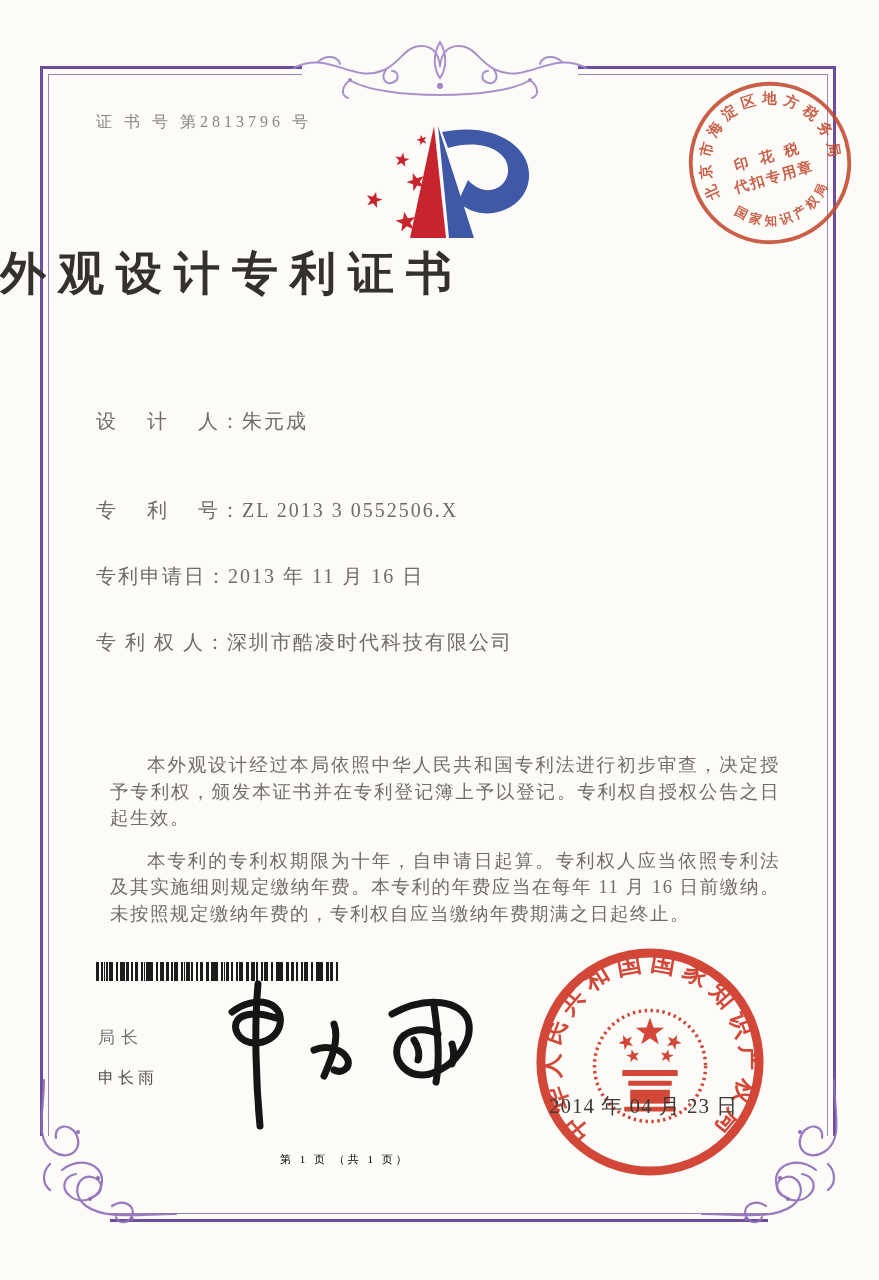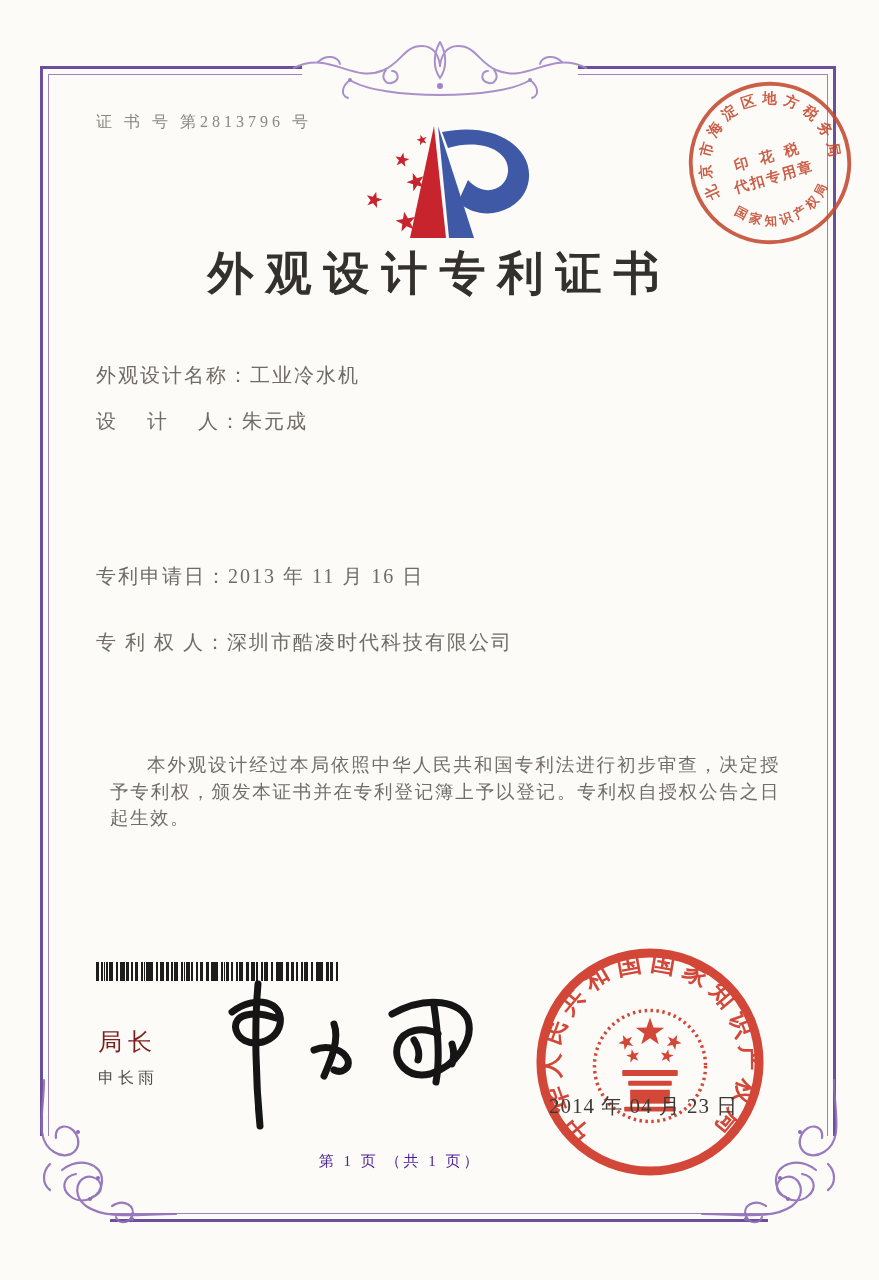--- a/index.html
+++ b/index.html
@@ -6,42 +6,42 @@
   #page{position:relative;width:879px;height:1280px;background:#fcfbf8;overflow:hidden;
         font-family:"Liberation Serif","DejaVu Serif",serif;}
   
   .frame-outer{position:absolute;left:40px;top:66px;width:790px;height:1150px;
                border:3px solid #6b4f9e;z-index:1;}
   .frame-inner{position:absolute;left:5px;top:5px;right:5px;bottom:5px;border:1px solid #9a82bd;}
   .svg-abs{position:absolute;z-index:3;}
   
   .cert-no{position:absolute;left:96px;top:112px;font-size:16px;letter-spacing:4px;
            color:#8b867e;z-index:4;white-space:pre;}
-  .title{position:absolute;left:0;top:243px;width:879px;text-align:center;font-size:46px;
+  .title{position:absolute;left:0;top:243px;width:879px;text-align:left;font-size:46px;
          font-weight:bold;letter-spacing:12px;color:#34302b;z-index:4;}
   .field-line{position:absolute;left:96px;font-size:20px;color:#706b64;letter-spacing:2px;
               z-index:4;white-space:pre;}
   .f-design{top:362px;} .f-designer{top:408px;} .f-patno{top:497px;}
   .f-filing{top:563px;} .f-patentee{top:629px;font-family:Liberation Serif, serif;} .f-grant{top:695px;}
   .paras{position:absolute;left:94px;top:736px;width:702px;z-index:4;font-size:18.5px;
          line-height:26.5px;color:#726d66;letter-spacing:1.5px;text-align:justify;}
   .paras p{margin:16px;text-indent:2em;}
   .barcode{position:absolute;left:96px;top:962px;width:243px;height:19px;z-index:4;
     background:
       repeating-linear-gradient(90deg,#1d1d1d 0 2px,transparent 2px 5px),
       repeating-linear-gradient(90deg,#1d1d1d 0 1px,transparent 1px 8px),
       repeating-linear-gradient(90deg,#1d1d1d 0 3px,transparent 3px 13px);}
-  .sig-role{position:absolute;left:98px;top:1026px;font-size:24px;color:#7f1d1d;
+  .sig-role{position:absolute;left:98px;top:1026px;font-size:17px;color:#737373;
             letter-spacing:6px;z-index:4;}
   .sig-name{position:absolute;left:98px;top:1068px;font-size:16px;color:#534e48;
             letter-spacing:4px;z-index:4;}
   .seal-date{position:absolute;left:549px;top:1092px;font-size:21px;color:#3d3a36;
              letter-spacing:1px;z-index:6;white-space:pre;}
-  .footer{position:absolute;left:280px;top:1152px;width:240px;text-align:center;font-size:15px;
-          color:#4c1d95;letter-spacing:3px;z-index:4;white-space:pre;}
+  .footer{position:absolute;left:280px;top:1152px;width:240px;text-align:left;font-size:11px;
+          color:#000000;letter-spacing:3px;z-index:4;white-space:pre;}
   .tax-stamp{left:683px;top:76px;width:174px;height:174px;transform:rotate(-16deg);opacity:.88;z-index:5;}
   .office-seal{left:531px;top:943px;width:238px;height:238px;opacity:.93;z-index:5;}
   .logo{left:350px;top:120px;width:190px;height:126px;z-index:4;}
   .signature{left:196px;top:966px;width:300px;height:168px;z-index:5;}
   .ornament-top{left:288px;top:34px;width:304px;height:84px;z-index:3;}
   .flourish-bl{left:28px;top:1078px;width:150px;height:150px;z-index:3;}
   .flourish-br{left:700px;top:1078px;width:150px;height:150px;z-index:3;transform:scaleX(-1);}
   .seal-text{font-family:"Liberation Serif","DejaVu Serif",serif;font-weight:bold;}
 </style>
 </head>
@@ -139,27 +139,28 @@
     <text class="seal-text" fill="#c4492f" font-size="15" letter-spacing="6">
       <textPath href="#taxArcTop" startOffset="2">北京市海淀区地方税务局</textPath>
     </text>
     <text class="seal-text" fill="#c4492f" font-size="13" letter-spacing="4">
       <textPath href="#taxArcBottom" startOffset="4">国家知识产权局</textPath>
     </text>
     <text x="90" y="88" text-anchor="middle" class="seal-text" fill="#c4492f" font-size="15" letter-spacing="4">印 花 税</text>
     <text x="90" y="110" text-anchor="middle" class="seal-text" fill="#c4492f" font-size="15" letter-spacing="2">代扣专用章</text>
   </svg>
 
-  <div class="field-line f-design"><span>外观设计名称：</span><span>工业冷水机</span></div>
   <div class="field-line f-designer"><span>设　 计　 人：</span><span>朱元成</span></div>
+  <div class="field-line f-patno"><span>专　 利　 号：</span><span>ZL 2013 3 0552506.X</span></div>
   <div class="field-line f-filing"><span>专利申请日：</span><span>2013 年 11 月 16 日</span></div>
   <div class="field-line f-patentee"><span>专 利 权 人：</span><span>深圳市酷凌时代科技有限公司</span></div>
 
   <div class="paras">
     <p>本外观设计经过本局依照中华人民共和国专利法进行初步审查，决定授予专利权，颁发本证书并在专利登记簿上予以登记。专利权自授权公告之日起生效。</p>
+    <p>本专利的专利权期限为十年，自申请日起算。专利权人应当依照专利法及其实施细则规定缴纳年费。本专利的年费应当在每年 11 月 16 日前缴纳。未按照规定缴纳年费的，专利权自应当缴纳年费期满之日起终止。</p>
   </div>
 
   <div class="barcode"></div>
 
   <div class="sig-role">局长</div>
   <div class="sig-name">申长雨</div>
 
   <svg class="svg-abs signature" viewBox="0 0 300 168">
     <g fill="none" stroke="#151515" stroke-width="7" stroke-linecap="round">
       <path d="M62,18 C58,60 60,118 64,160"></path>

